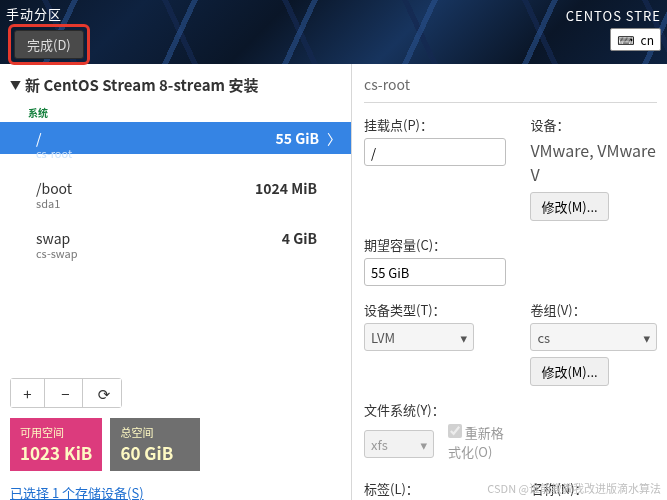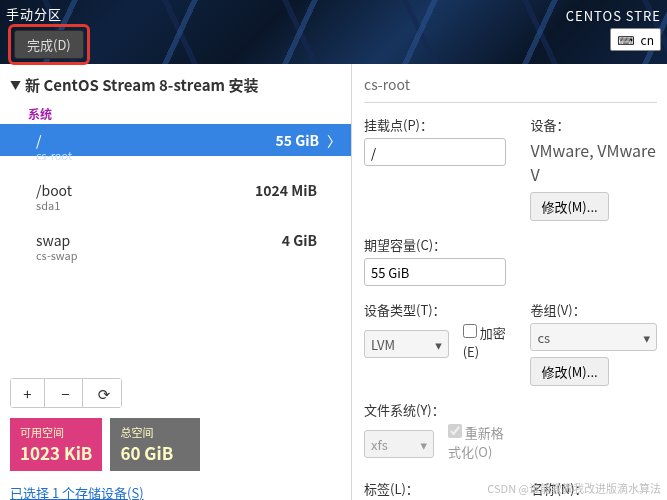--- a/index.html
+++ b/index.html
@@ -19,21 +19,21 @@
 .kb-icon { display:inline-block; }
 
 
 .main { display:flex; height:calc(500px - 56px); }
 .left { width:352px; padding:8px 6px 6px 10px; display:flex; flex-direction:column; border-right:1px solid #d7d7d7; }
 .right { flex:1; padding:8px 10px 6px 12px; display:flex; flex-direction:column; }
 
 
 .tree-head { display:flex; align-items:center; gap:4px; font-weight:bold; font-size:15px; padding:2px 0 6px 0; }
 .tree-head .tri { font-size:11px; }
-.sys-label { font-size:12px; color:#a21caf; padding:4px 0 2px 18px; font-weight:bold; }
+.sys-label { font-size:10px; color:#15803d; padding:4px 0 2px 18px; font-weight:bold; }
 .part-list { }
 .part-row { padding:6px 28px 6px 26px; display:flex; justify-content:space-between; align-items:center; position:relative; }
 .part-row .mnt { font-size:14px; }
 .part-row .sub { font-size:11px; color:#777; position:absolute; left:26px; bottom:-7px; }
 .part-row .sz { font-weight:bold; font-size:14px; }
 .part-row.sel { background:#3584e4; color:#fff; margin-left:-10px; margin-right:-6px; padding-left:36px; padding-right:10px; }
 .part-row.sel .sub { color:#cde3fb; left:36px; }
 .part-row.sel .chev { color:#fff; margin-left:8px; font-size:14px; }
 .part-row.sel .sz-wrap { display:flex; align-items:center; }
 .gap { height:18px; }
@@ -159,24 +159,20 @@
       </div>
       <div></div>
 
       <div class="fld">
         <label>设备类型(T)：</label>
         <div class="inline">
           <div class="sel-box">
             <span>LVM</span>
             <span>▾</span>
           </div>
-          <label class="chk">
-            <input type="checkbox" style="">
-            <span>加密(E)</span>
-          </label>
         </div>
       </div>
       <div class="fld">
         <label>卷组(V)：</label>
         <div class="sel-box" style="width:auto;min-width:70px">
           <span>cs</span>
           <span>▾</span>
         </div>
         <div class="spacer"></div>
         <button class="btn">修改(M)...</button>

